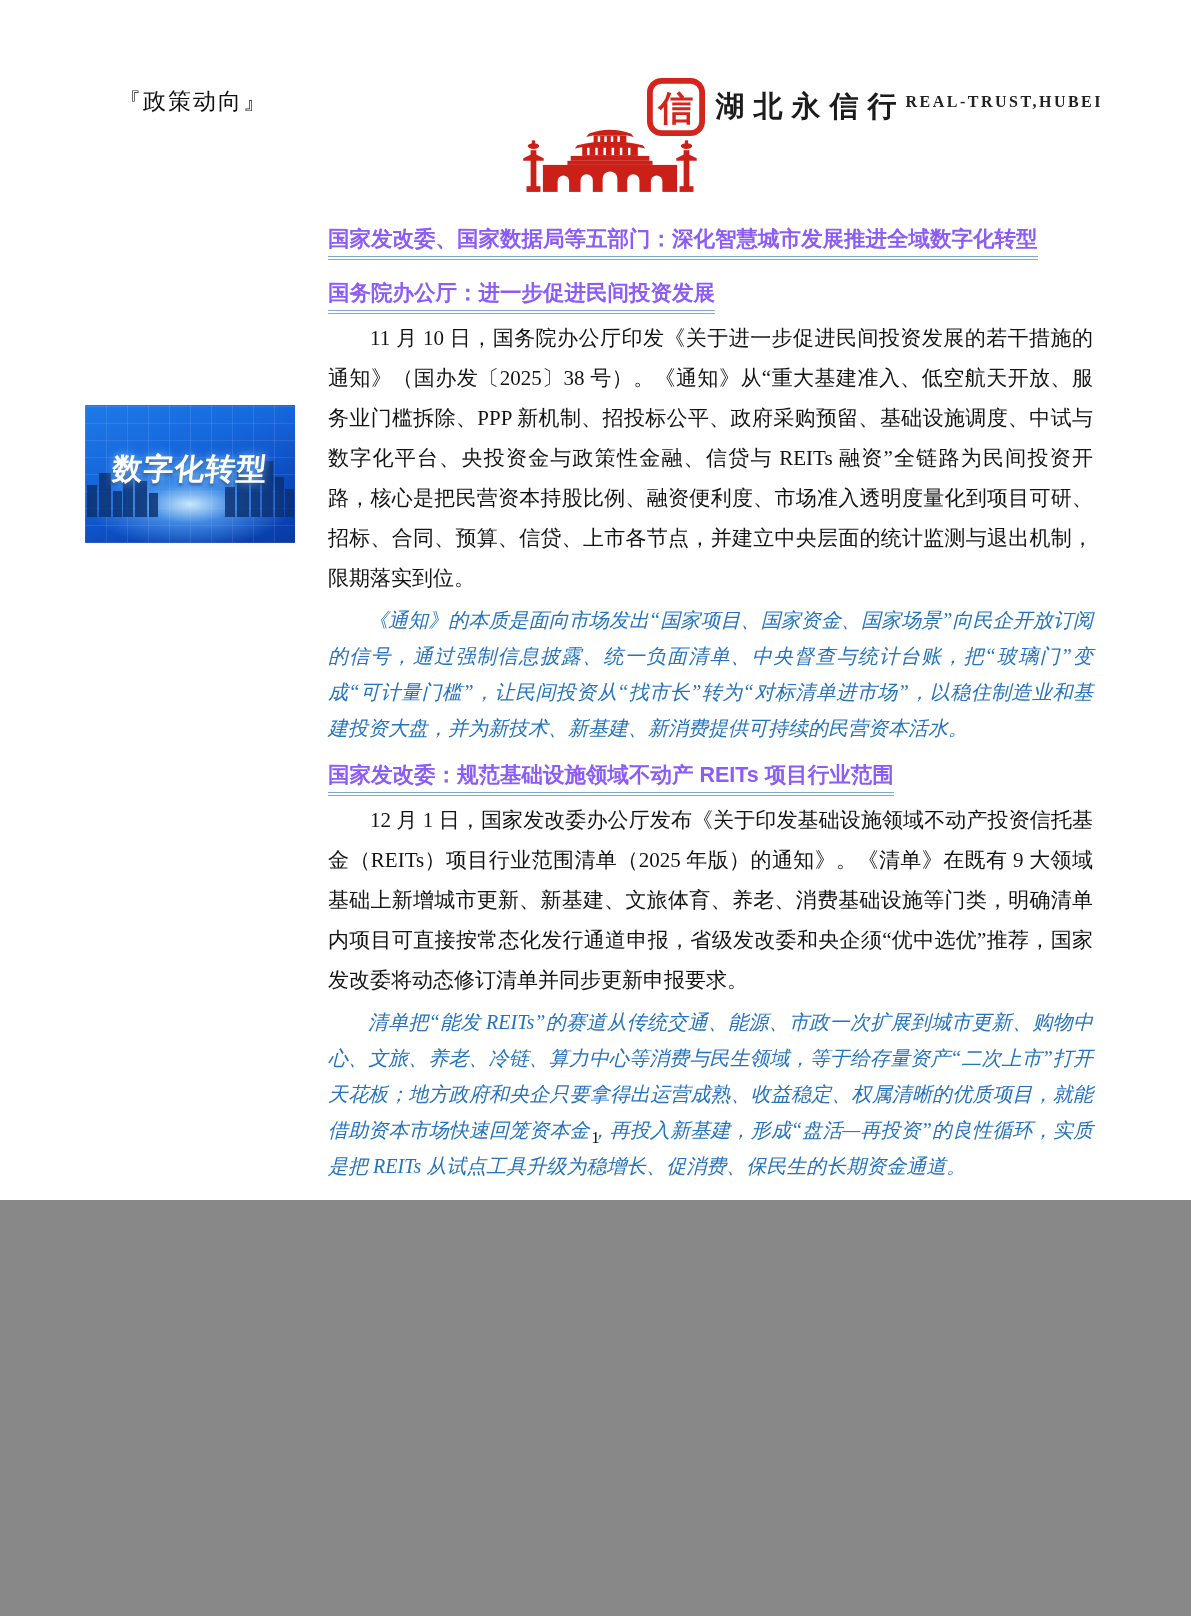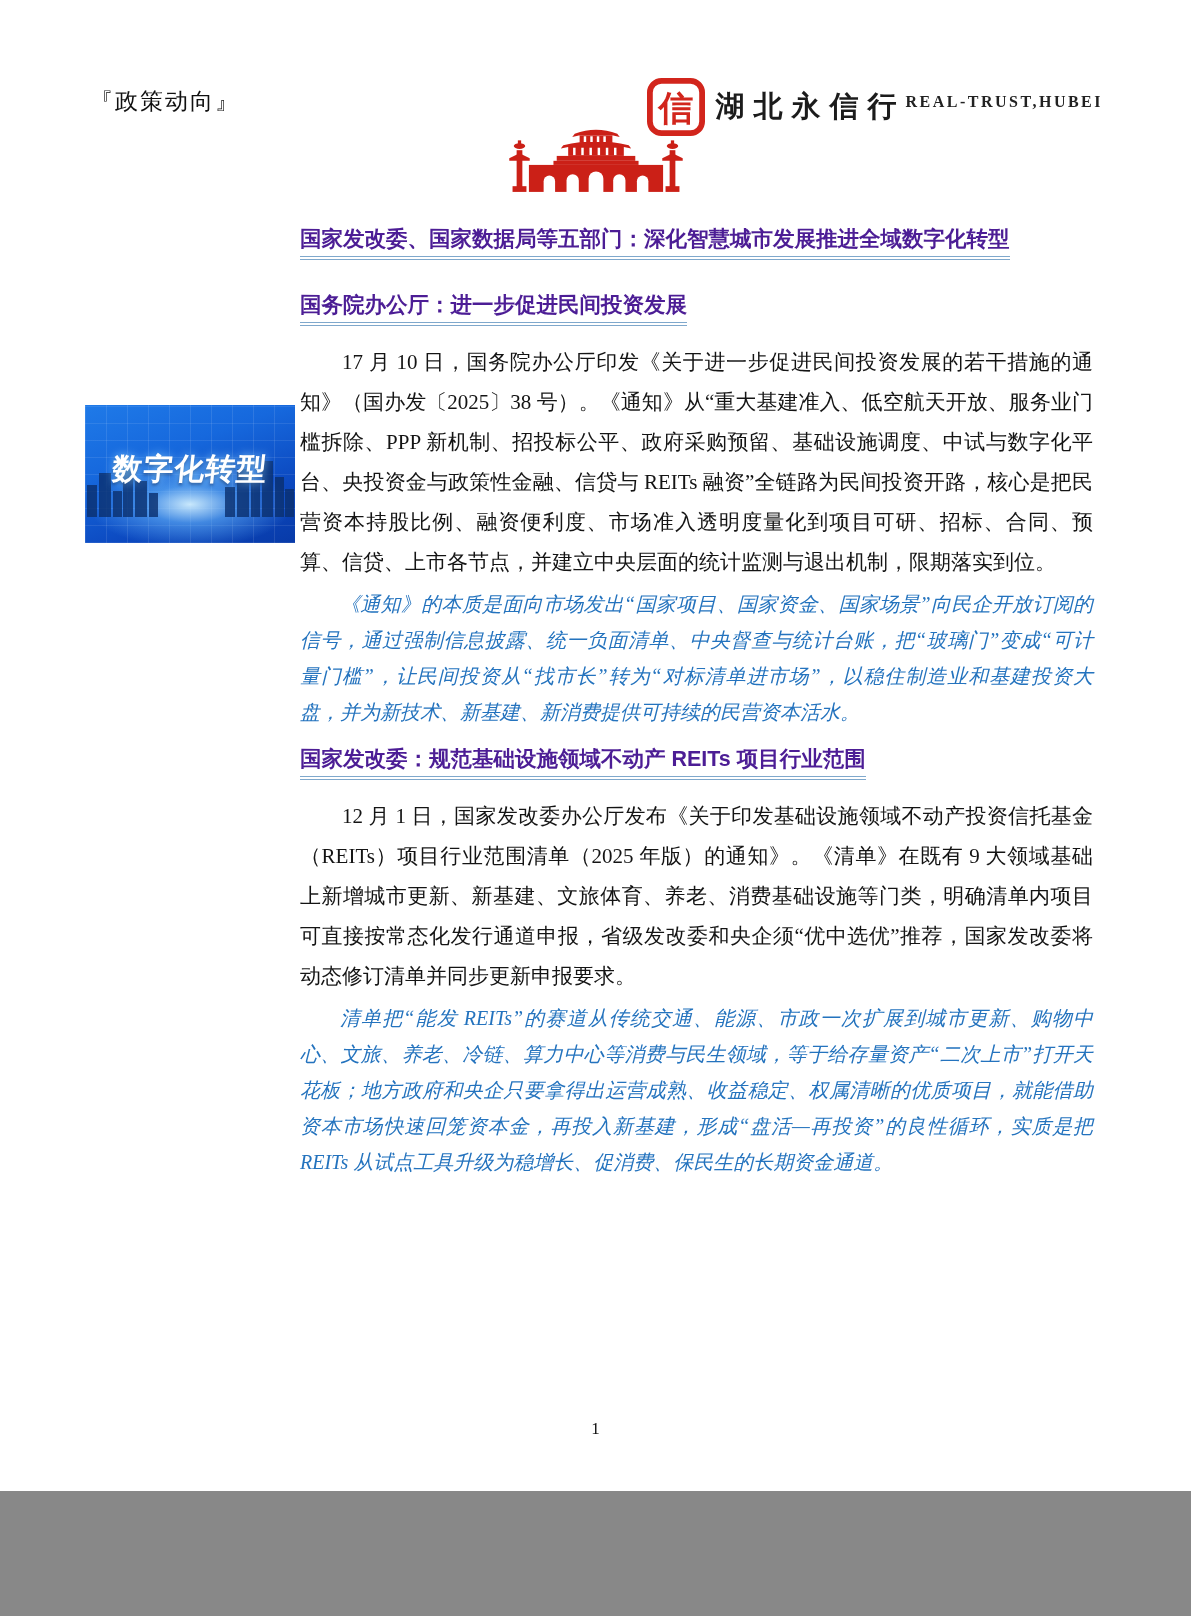--- a/index.html
+++ b/index.html
@@ -1,20 +1,20 @@
 <!DOCTYPE html>
 <html><head>
 <meta charset="utf-8">
 <style>
   * { margin:0; padding:0; box-sizing:border-box; }
   html,body { background:#888; }
   .page {
-    position:relative; width:1191px; height:1491px; margin:0 auto;
+    position:relative; width:1191px; height:1200px; margin:0 auto;
     background:#ffffff; overflow:hidden;
-    font-family:"Liberation Serif","DejaVu Serif",serif; color:#141414;
+    font-family:"Liberation Serif","DejaVu Serif",serif; color:#141414;padding-left:28px;
   }
   
   .header { display:flex; justify-content:space-between; align-items:flex-start;
             padding:78px 88px 0 90px; }
   .header-left { font-family:"Liberation Sans","DejaVu Sans",sans-serif;
                  font-size:23px; letter-spacing:2px; color:#101010; padding-top:8px; }
   .logo { display:flex; align-items:center; gap:10px; }
   .seal-svg { width:58px; height:58px; flex:0 0 auto; }
   .logo-text { display:flex; flex-direction:row; }
   .logo-cn { font-family:"Liberation Sans","DejaVu Sans",sans-serif; font-weight:bold;
@@ -40,22 +40,22 @@
     font-family:"Liberation Sans","DejaVu Sans",sans-serif; font-weight:bold;
     font-size:30px; color:#ffffff; transform:skewX(-6deg); letter-spacing:1px;
     text-shadow:0 0 10px rgba(140,210,255,.95), 0 2px 3px rgba(3,30,90,.65);
   }
   
   .content { margin:20px 98px 0 300px; }
   .section { margin-bottom:16px; }
   .section-heading {
     display:inline-block;
     font-family:"Liberation Sans","DejaVu Sans",sans-serif; font-weight:bold;
-    font-size:21.5px; color:#4c1d95; line-height:1.25;
-    border-bottom:4px double #7fa8cc; padding-bottom:3px; margin-bottom:16px;
+    font-size:21.5px; color:#8b5cf6; line-height:1.25;
+    border-bottom:4px double #7fa8cc; padding-bottom:3px; margin-bottom:4px;
   }
   .body-text {
     font-size:21px; line-height:40px; text-align:justify; color:#141414;
     text-indent:2em; margin-bottom:4px;
   }
   .commentary {
     font-size:20px; line-height:36px; text-align:justify; color:#2473be;
     font-style:italic; text-indent:2em; margin-bottom:12px;
   }
   
@@ -151,21 +151,21 @@
   </div>
 
   <div class="content">
 
     <div class="section">
       <div class="section-heading">国家发改委、国家数据局等五部门：深化智慧城市发展推进全域数字化转型</div>
     </div>
 
     <div class="section">
       <div class="section-heading">国务院办公厅：进一步促进民间投资发展</div>
-      <p class="body-text">17 月 10 日，国务院办公厅印发《关于进一步促进民间投资发展的若干措施的通知》（国办发〔2025〕38 号）。《通知》从“重大基建准入、低空航天开放、服务业门槛拆除、PPP 新机制、招投标公平、政府采购预留、基础设施调度、中试与数字化平台、央投资金与政策性金融、信贷与 REITs 融资”全链路为民间投资开路，核心是把民营资本持股比例、融资便利度、市场准入透明度量化到项目可研、招标、合同、预算、信贷、上市各节点，并建立中央层面的统计监测与退出机制，限期落实到位。</p>
+      <p class="body-text">11 月 10 日，国务院办公厅印发《关于进一步促进民间投资发展的若干措施的通知》（国办发〔2025〕38 号）。《通知》从“重大基建准入、低空航天开放、服务业门槛拆除、PPP 新机制、招投标公平、政府采购预留、基础设施调度、中试与数字化平台、央投资金与政策性金融、信贷与 REITs 融资”全链路为民间投资开路，核心是把民营资本持股比例、融资便利度、市场准入透明度量化到项目可研、招标、合同、预算、信贷、上市各节点，并建立中央层面的统计监测与退出机制，限期落实到位。</p>
       <p class="commentary">《通知》的本质是面向市场发出“国家项目、国家资金、国家场景”向民企开放订阅的信号，通过强制信息披露、统一负面清单、中央督查与统计台账，把“玻璃门”变成“可计量门槛”，让民间投资从“找市长”转为“对标清单进市场”，以稳住制造业和基建投资大盘，并为新技术、新基建、新消费提供可持续的民营资本活水。</p>
     </div>
 
     <div class="section">
       <div class="section-heading">国家发改委：规范基础设施领域不动产 REITs 项目行业范围</div>
       <p class="body-text">12 月 1 日，国家发改委办公厅发布《关于印发基础设施领域不动产投资信托基金（REITs）项目行业范围清单（2025 年版）的通知》。《清单》在既有 9 大领域基础上新增城市更新、新基建、文旅体育、养老、消费基础设施等门类，明确清单内项目可直接按常态化发行通道申报，省级发改委和央企须“优中选优”推荐，国家发改委将动态修订清单并同步更新申报要求。</p>
       <p class="commentary">清单把“能发 REITs”的赛道从传统交通、能源、市政一次扩展到城市更新、购物中心、文旅、养老、冷链、算力中心等消费与民生领域，等于给存量资产“二次上市”打开天花板；地方政府和央企只要拿得出运营成熟、收益稳定、权属清晰的优质项目，就能借助资本市场快速回笼资本金，再投入新基建，形成“盘活—再投资”的良性循环，实质是把 REITs 从试点工具升级为稳增长、促消费、保民生的长期资金通道。</p>
     </div>
 
   </div>

